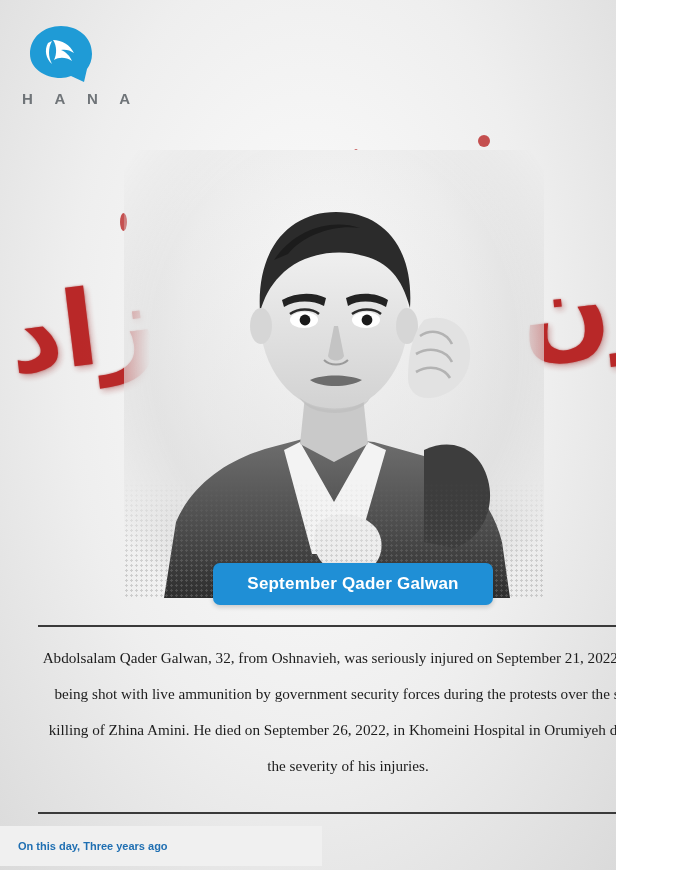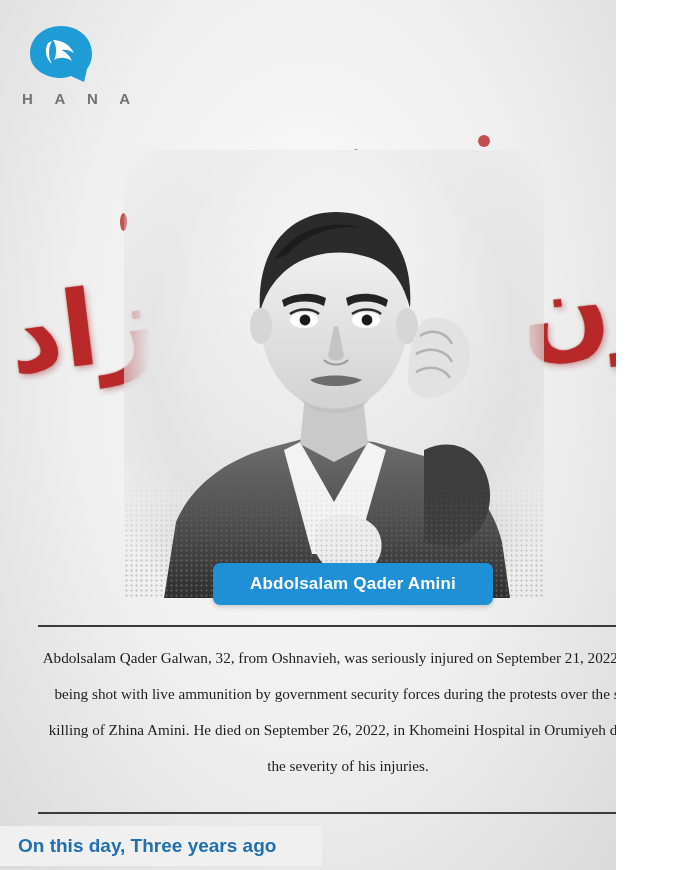--- a/index.html
+++ b/index.html
@@ -199,21 +199,21 @@
     top: 826px;
     min-width: 322px;
     height: 40px;
     background: #f0f0f0;
     display: flex;
     align-items: center;
     z-index: 9;
   }
   .footer-banner span {
     color: #1f6fb2;
-    font-size: 19px;
+    font-size: 11px;
     font-weight: 700;
     padding-left: 18px;
     padding-right: 22px;
     white-space: nowrap;
   }
 </style>
 </head>
 <body>
 
 <div class="poster">
@@ -289,21 +289,21 @@
 
       <path d="M300 170 C322 162 344 176 346 200 C348 226 330 246 306 248 C292 249 284 240 284 228 C284 206 288 184 300 170 Z" fill="#e2e2e2"></path>
       <path d="M296 186 C308 178 322 182 328 194" stroke="#b3b3b3" stroke-width="2.6" fill="none"></path>
       <path d="M292 204 C306 196 322 200 328 212" stroke="#b3b3b3" stroke-width="2.6" fill="none"></path>
       <path d="M292 222 C306 214 320 218 326 228" stroke="#b3b3b3" stroke-width="2.6" fill="none"></path>
     </svg>
     <div class="halftone"></div>
   </div>
 
   <div class="name-plate">
-    <span>Abdolsalam Qader Amini</span>
+    <span>September Qader Galwan</span>
   </div>
 
   <div class="divider divider-top"></div>
   <div class="divider divider-bottom"></div>
 
   <div class="body-text">Abdolsalam Qader Galwan, 32, from Oshnavieh, was seriously injured on September 21, 2022, after being shot with live ammunition by government security forces during the protests over the state killing of Zhina Amini. He died on September 26, 2022, in Khomeini Hospital in Orumiyeh due to the severity of his injuries.</div>
 
   <div class="footer-banner">
     <span>On this day, Three years ago</span>
   </div>

